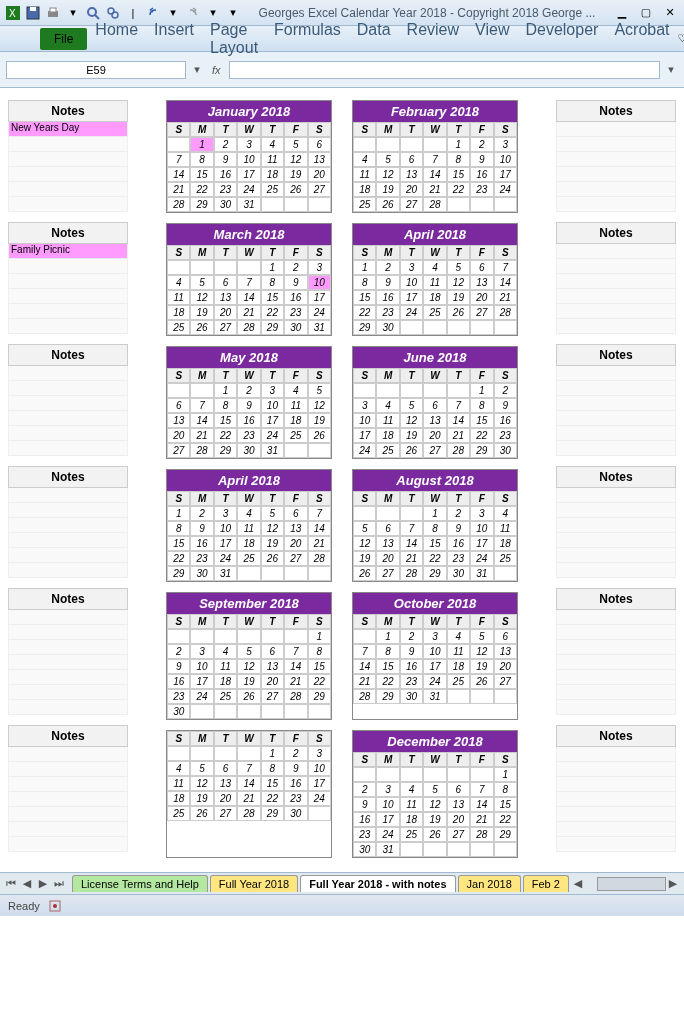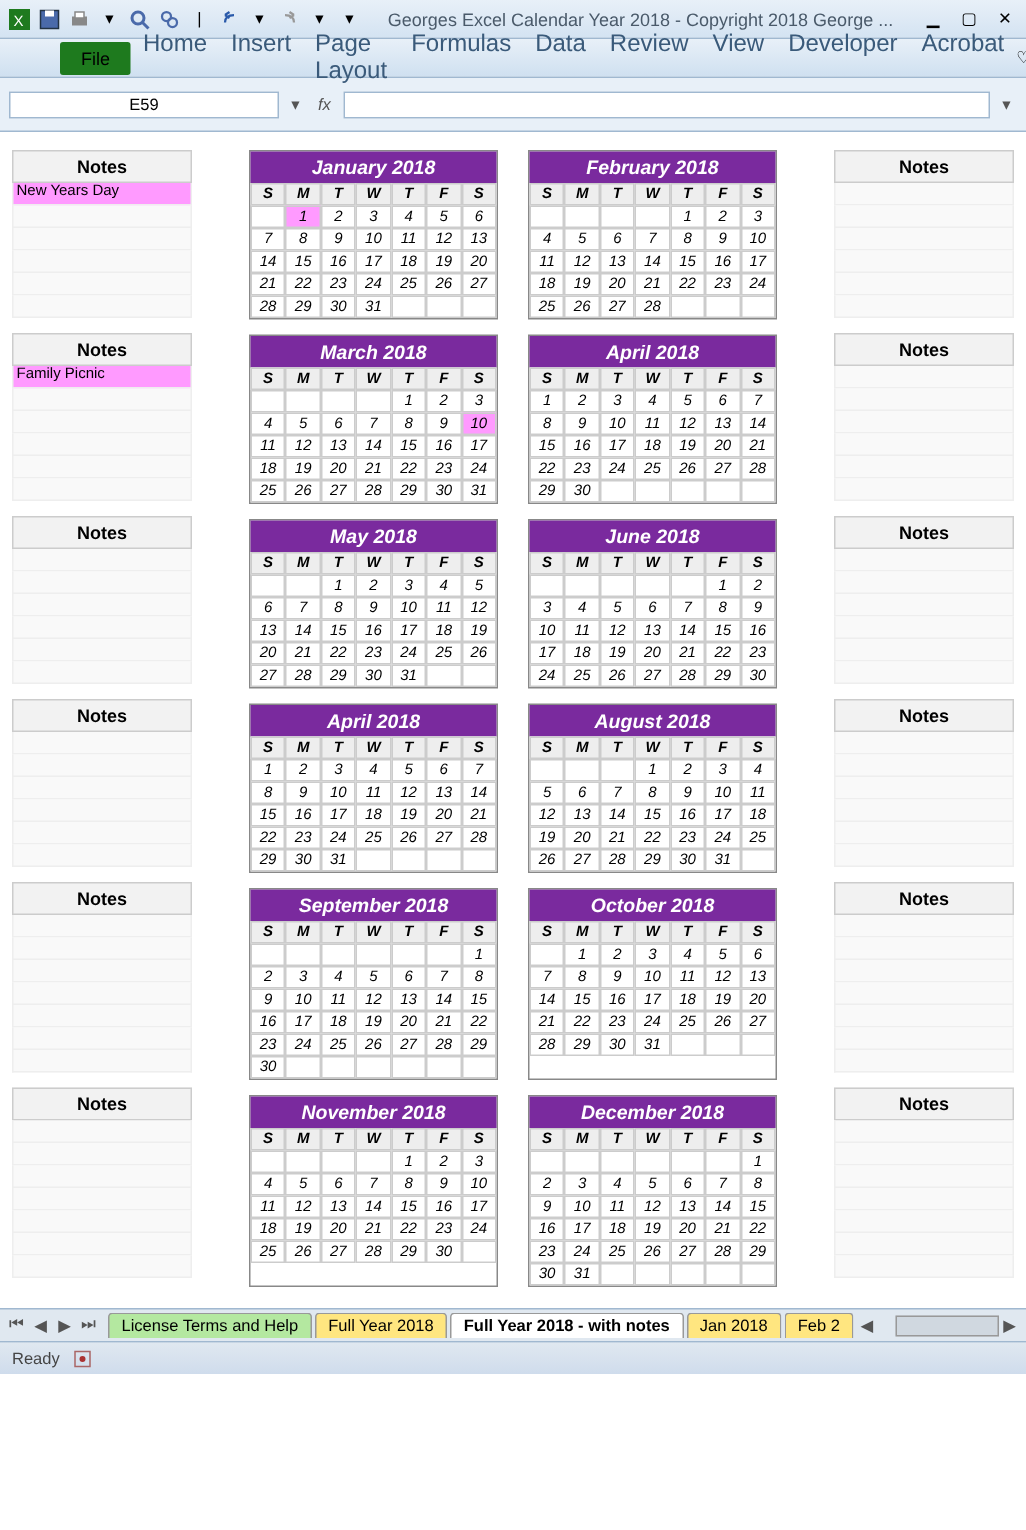--- a/index.html
+++ b/index.html
@@ -801,21 +801,20 @@
               <div class="day">30</div>
               <div class="day">31</div>
               <div class="day"></div>
               <div class="day"></div>
               <div class="day"></div>
             </div>
           </div>
         </div>
         <div class="cal-row">
           <div class="month">
-            <div class="month-title">November 2018</div>
             <div class="dow-row">
               <div class="dow">S</div>
               <div class="dow">M</div>
               <div class="dow">T</div>
               <div class="dow">W</div>
               <div class="dow">T</div>
               <div class="dow">F</div>
               <div class="dow">S</div>
             </div>
             <div class="week">

